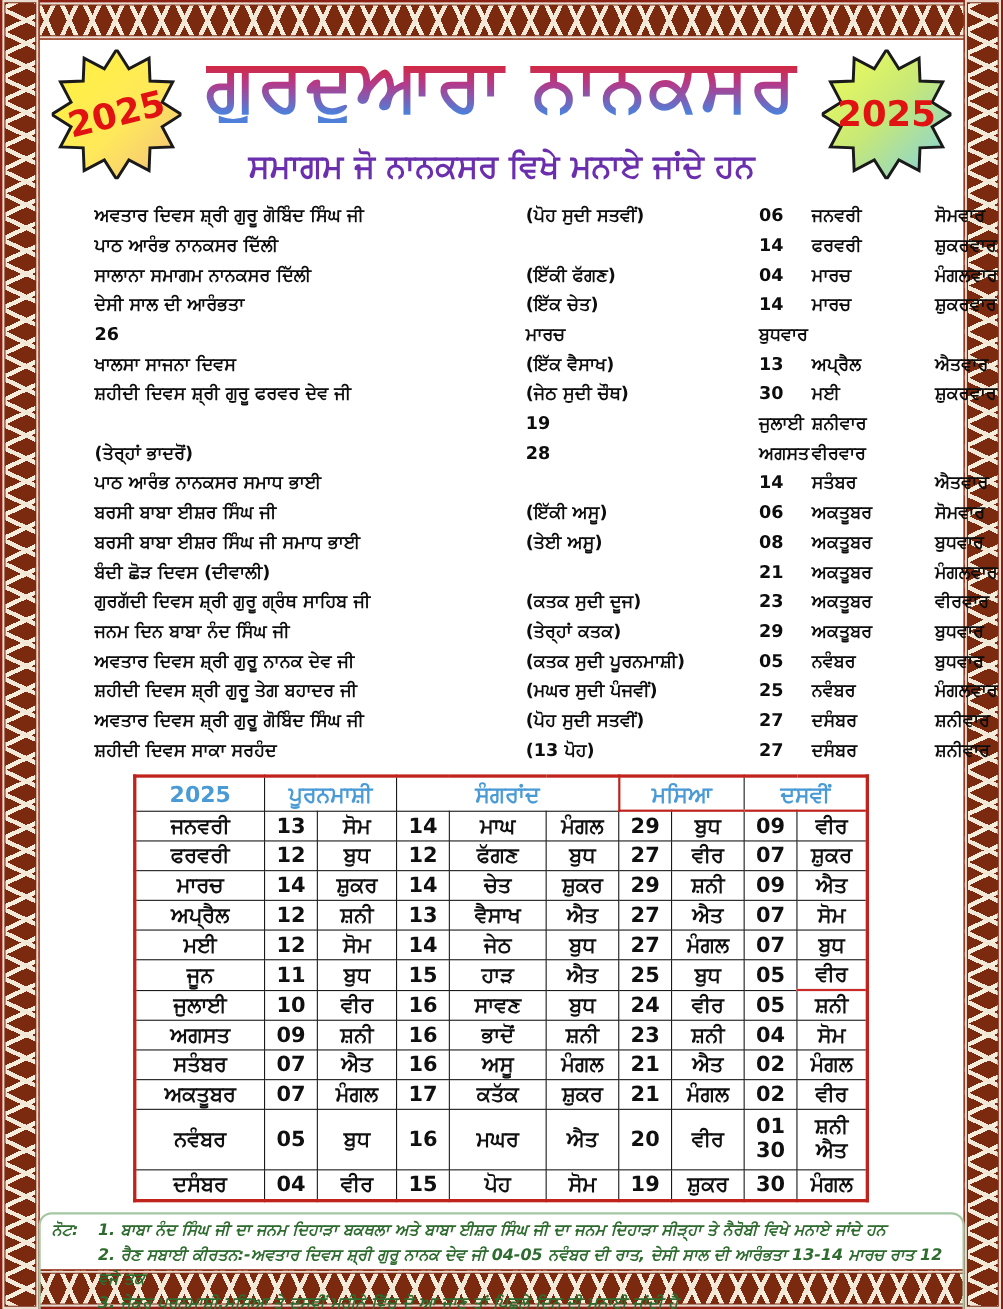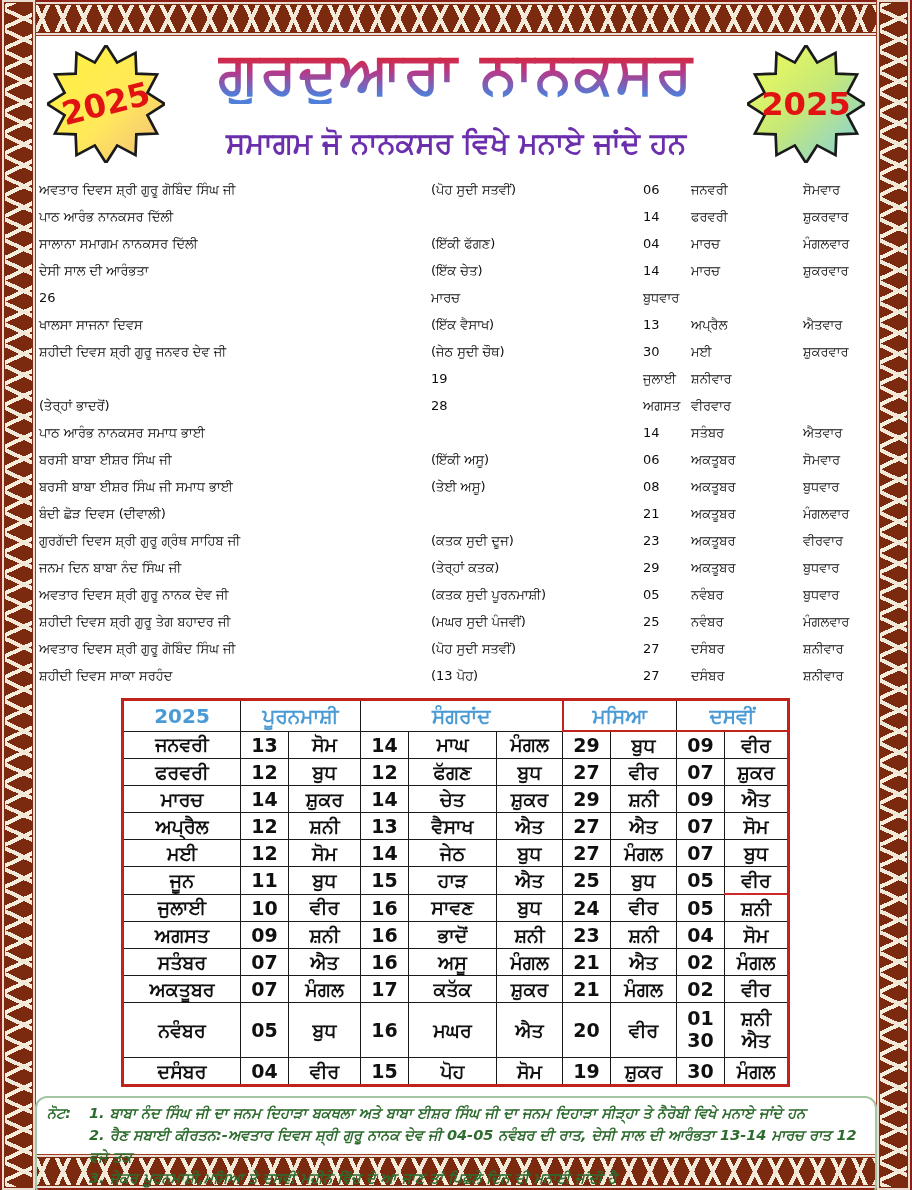--- a/index.html
+++ b/index.html
@@ -22,29 +22,29 @@
   .bd-left{left:0;border-left:2px solid #8c1f14;border-right:1px solid #a03a20;}
   .bd-right{right:0;border-right:2px solid #8c1f14;border-left:1px solid #a03a20;}
 
   .content{position:absolute;top:33px;left:33px;right:33px;bottom:33px;}
 
   
   .header{display:flex;align-items:flex-start;justify-content:space-between;padding:8px 14px 0 14px;}
   .badge{width:118px;height:118px;flex:0 0 auto;margin-top:4px;}
   .badge text{font-size:30px;font-weight:bold;fill:#e01212;font-family:"DejaVu Sans","Liberation Sans",sans-serif;}
   .title-wrap{flex:1;text-align:center;padding-top:2px;}
-  .title{display:inline-block;font-size:58px;font-weight:bold;letter-spacing:2px;white-space:nowrap;line-height:1.05;
+  .title{display:inline-block;font-size:66px;font-weight:bold;letter-spacing:2px;white-space:nowrap;line-height:1.05;
          background:linear-gradient(180deg,#e02020 14%,#b43a8a 48%,#4f7fd9 86%);
          -webkit-background-clip:text;background-clip:text;color:transparent;}
   .subtitle{margin-top:22px;font-size:29px;font-weight:bold;color:#6b2fae;}
 
   
   .events{padding:13px 4px 0 6px;}
   .ev-row{display:grid;grid-template-columns:392px 212px 48px 112px auto;
-          font-size:13px;font-weight:normal;color:#0d0d0d;line-height:27px;}
+          font-size:16px;font-weight:bold;color:#0d0d0d;line-height:27px;margin-left:47px;}
   .ev-name,.ev-lunar,.ev-month,.ev-day{text-align:left;}
   .ev-date{text-align:left;}
 
   
   table.cal{border-collapse:collapse;table-layout:fixed;width:666px;margin:9px 0 0 88px;
             font-size:19px;font-weight:bold;color:#101010;text-align:center;
             border:3px solid #c0231c;}
   table.cal td,table.cal th{border:1.5px solid #1a1a1a;padding:0 2px;height:26px;overflow:hidden;}
   table.cal thead th{color:#4a9bd5;height:29px;font-size:20px;}
   th.red-b{border-bottom:2.5px solid #c0231c !important;}
@@ -138,21 +138,21 @@
           <span class="ev-day">ਬੁਧਵਾਰ</span>
         </div>
       <div class="ev-row">
           <span class="ev-name">ਖਾਲਸਾ ਸਾਜਨਾ ਦਿਵਸ</span>
           <span class="ev-lunar">(ਇੱਕ ਵੈਸਾਖ)</span>
           <span class="ev-date">13</span>
           <span class="ev-month">ਅਪ੍ਰੈਲ</span>
           <span class="ev-day">ਐਤਵਾਰ</span>
         </div>
       <div class="ev-row">
-          <span class="ev-name">ਸ਼ਹੀਦੀ ਦਿਵਸ ਸ਼੍ਰੀ ਗੁਰੂ ਜਨਵਰ ਦੇਵ ਜੀ</span>
+          <span class="ev-name">ਸ਼ਹੀਦੀ ਦਿਵਸ ਸ਼੍ਰੀ ਗੁਰੂ ਫਰਵਰ ਦੇਵ ਜੀ</span>
           <span class="ev-lunar">(ਜੇਠ ਸੁਦੀ ਚੌਥ)</span>
           <span class="ev-date">30</span>
           <span class="ev-month">ਮਈ</span>
           <span class="ev-day">ਸ਼ੁਕਰਵਾਰ</span>
         </div>
       <div class="ev-row">
           <span class="ev-lunar"></span>
           <span class="ev-date">19</span>
           <span class="ev-month">ਜੁਲਾਈ</span>
           <span class="ev-day">ਸ਼ਨੀਵਾਰ</span>

